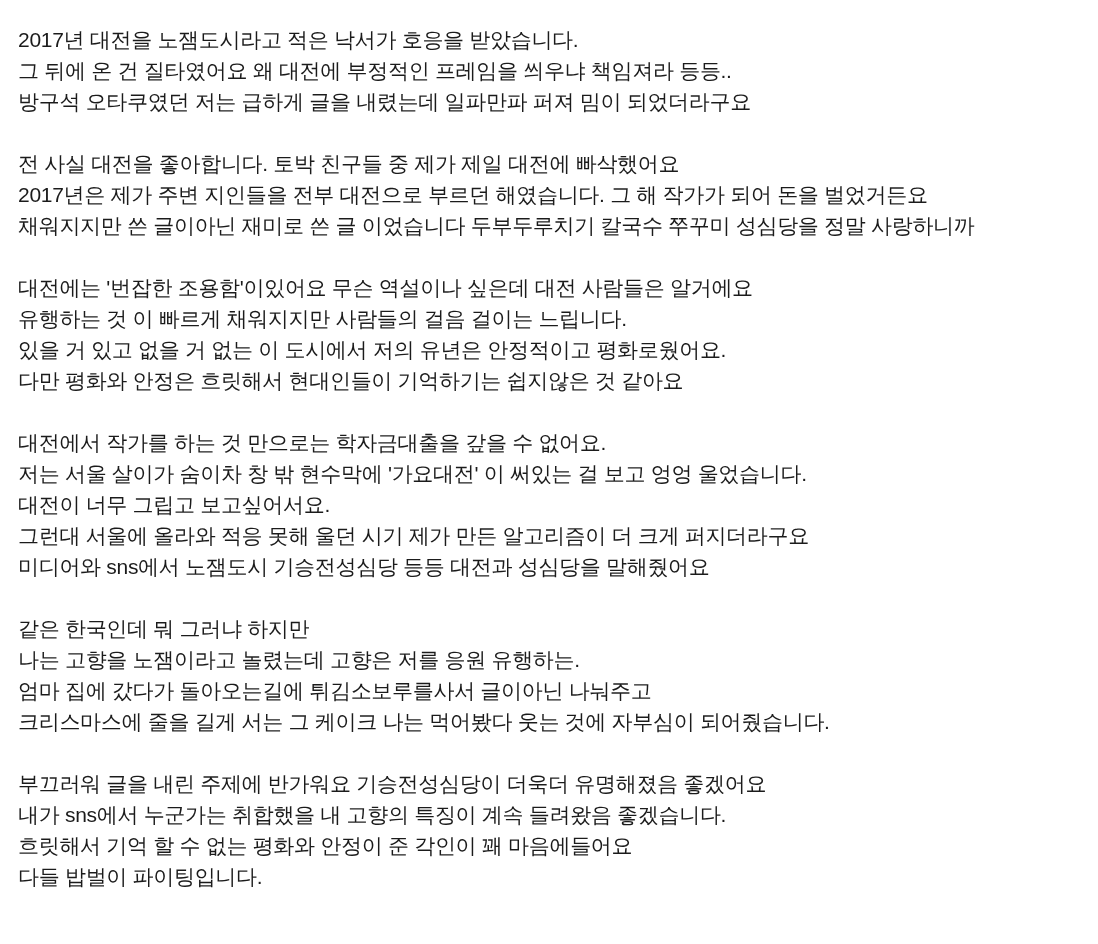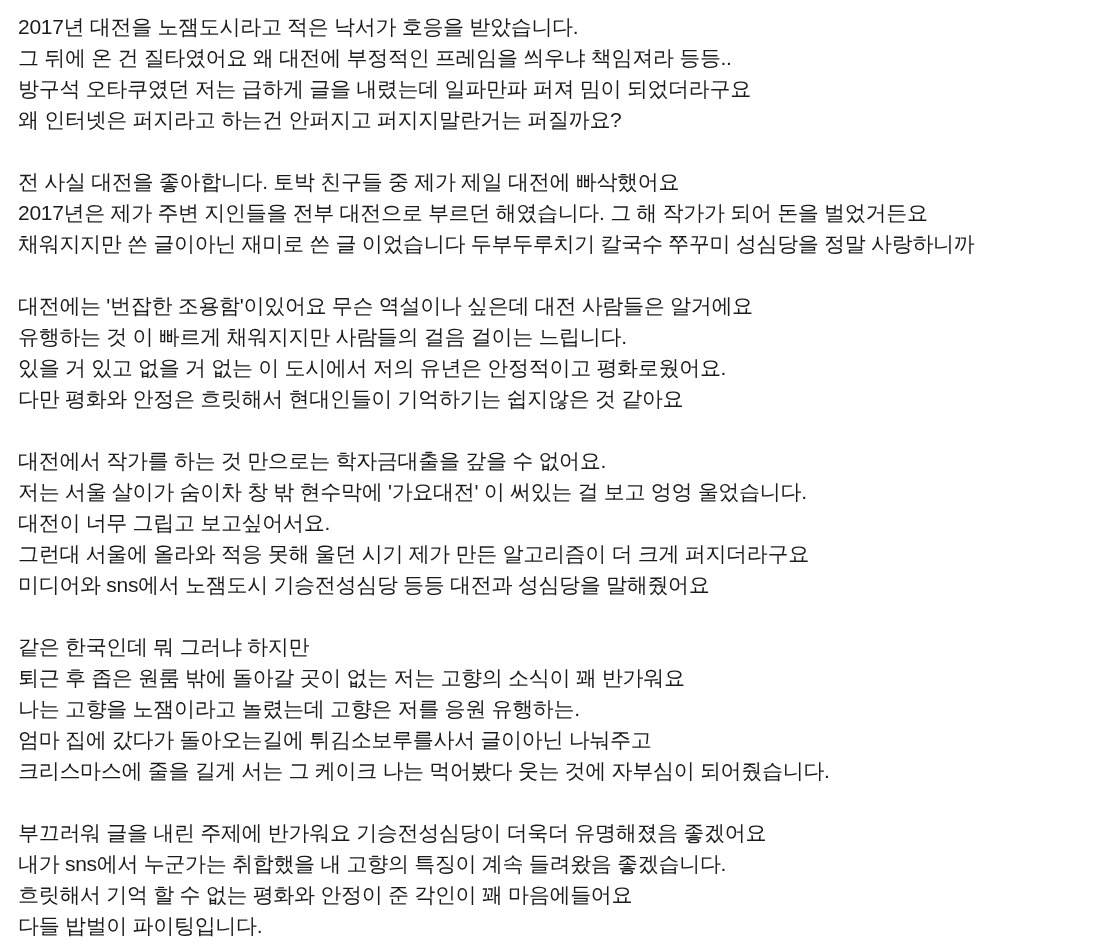--- a/index.html
+++ b/index.html
@@ -9,21 +9,21 @@
   body {
     width: 1098px;
     height: 944px;
     overflow: hidden;
     background: #ffffff;
   }
   .post-body {
     box-sizing: border-box;
     width: 1098px;
     height: 944px;
-    padding: 11px 8px 0 18px;
+    padding: 24px 8px 0 18px;
     font-family: "Liberation Sans", "DejaVu Sans", sans-serif;
     font-size: 21px;
     line-height: 31px;
     font-weight: 400;
     letter-spacing: -0.3px;
   }
   .paragraph {
     margin: 0 0 31px 0;
   }
   .paragraph:last-child {
@@ -35,21 +35,20 @@
   }
 </style>
 </head>
 <body>
 
 <main class="post-body" style="background: rgb(255, 255, 255); color: rgb(27, 27, 27);">
     <div class="paragraph">
       <div class="text-line">2017년 대전을 노잼도시라고 적은 낙서가 호응을 받았습니다.</div>
       <div class="text-line">그 뒤에 온 건 질타였어요 왜 대전에 부정적인 프레임을 씌우냐 책임져라 등등..</div>
       <div class="text-line">방구석 오타쿠였던 저는 급하게 글을 내렸는데 일파만파 퍼져 밈이 되었더라구요</div>
-      <div class="text-line">왜 인터넷은 퍼지라고 하는건 안퍼지고 퍼지지말란거는 퍼질까요?</div>
     </div>
     <div class="paragraph">
       <div class="text-line">전 사실 대전을 좋아합니다. 토박 친구들 중 제가 제일 대전에 빠삭했어요</div>
       <div class="text-line">2017년은 제가 주변 지인들을 전부 대전으로 부르던 해였습니다. 그 해 작가가 되어 돈을 벌었거든요</div>
       <div class="text-line">채워지지만 쓴 글이아닌 재미로 쓴 글 이었습니다 두부두루치기 칼국수 쭈꾸미 성심당을 정말 사랑하니까</div>
     </div>
     <div class="paragraph">
       <div class="text-line">대전에는 '번잡한 조용함'이있어요 무슨 역설이나 싶은데 대전 사람들은 알거에요</div>
       <div class="text-line">유행하는 것 이 빠르게 채워지지만 사람들의 걸음 걸이는 느립니다.</div>
       <div class="text-line">있을 거 있고 없을 거 없는 이 도시에서 저의 유년은 안정적이고 평화로웠어요.</div>
@@ -57,21 +56,20 @@
     </div>
     <div class="paragraph">
       <div class="text-line">대전에서 작가를 하는 것 만으로는 학자금대출을 갚을 수 없어요.</div>
       <div class="text-line">저는 서울 살이가 숨이차 창 밖 현수막에 '가요대전' 이 써있는 걸 보고 엉엉 울었습니다.</div>
       <div class="text-line">대전이 너무 그립고 보고싶어서요.</div>
       <div class="text-line">그런대 서울에 올라와 적응 못해 울던 시기 제가 만든 알고리즘이 더 크게 퍼지더라구요</div>
       <div class="text-line">미디어와 sns에서 노잼도시 기승전성심당 등등 대전과 성심당을 말해줬어요</div>
     </div>
     <div class="paragraph">
       <div class="text-line">같은 한국인데 뭐 그러냐 하지만</div>
-      <div class="text-line">퇴근 후 좁은 원룸 밖에 돌아갈 곳이 없는 저는 고향의 소식이 꽤 반가워요</div>
       <div class="text-line">나는 고향을 노잼이라고 놀렸는데 고향은 저를 응원 유행하는.</div>
       <div class="text-line">엄마 집에 갔다가 돌아오는길에 튀김소보루를사서 글이아닌 나눠주고</div>
       <div class="text-line">크리스마스에 줄을 길게 서는 그 케이크 나는 먹어봤다 웃는 것에 자부심이 되어줬습니다.</div>
     </div>
     <div class="paragraph">
       <div class="text-line">부끄러워 글을 내린 주제에 반가워요 기승전성심당이 더욱더 유명해졌음 좋겠어요</div>
       <div class="text-line">내가 sns에서 누군가는 취합했을 내 고향의 특징이 계속 들려왔음 좋겠습니다.</div>
       <div class="text-line">흐릿해서 기억 할 수 없는 평화와 안정이 준 각인이 꽤 마음에들어요</div>
       <div class="text-line">다들 밥벌이 파이팅입니다.</div>
     </div>

